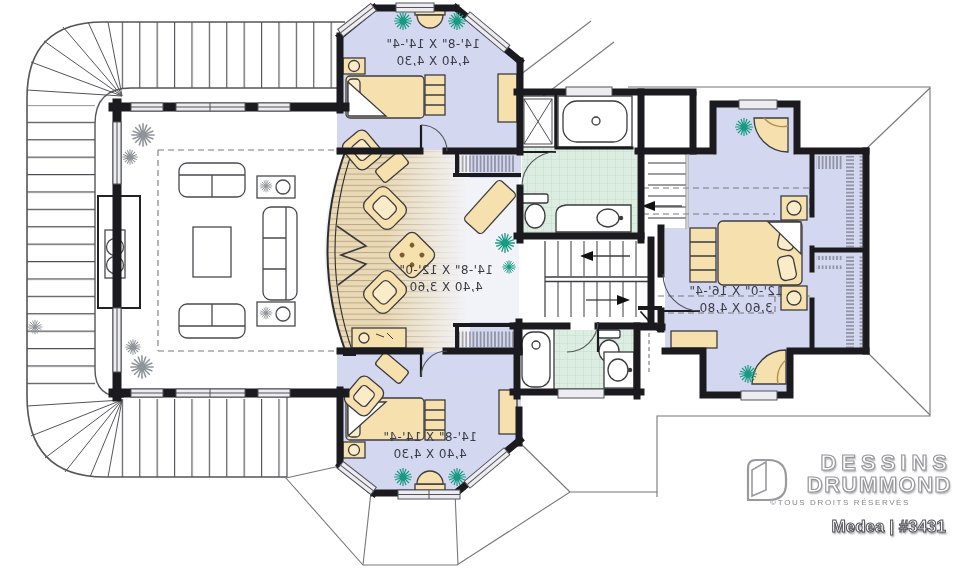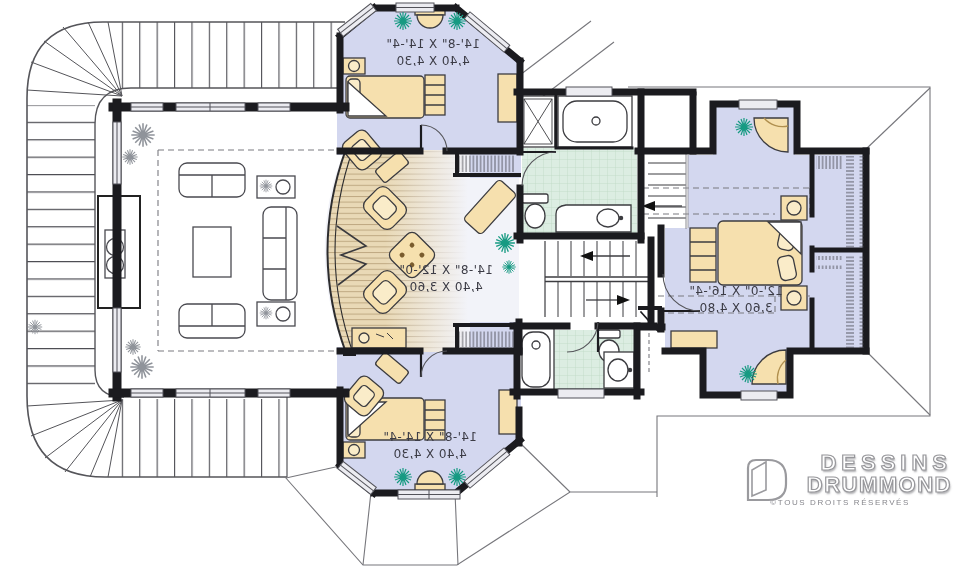--- a/index.html
+++ b/index.html
@@ -479,14 +479,15 @@
     <div class="brandtxt">
       <span class="brand1">DESSINS</span>
       <span class="brand2">DRUMMOND</span>
     </div>
     <svg width="52" height="54" viewBox="0 0 52 54">
       <path d="M10,48 V16 q0,-8 8,-8 h12 q18,0 18,18 v6 q0,16 -18,16 z" fill="none" stroke="#9a9a9e" stroke-width="2.2"></path>
       <path d="M14,44 V18 L28,10 V38 Z" fill="#ffffff" stroke="#9a9a9e" stroke-width="1.6"></path>
     </svg>
   </div>
   <span class="copyright">©TOUS DROITS RÉSERVÉS</span>
+  <span class="plantitle">Medea | #3431</span>
 </div>
 </div>
 
 </body></html>

